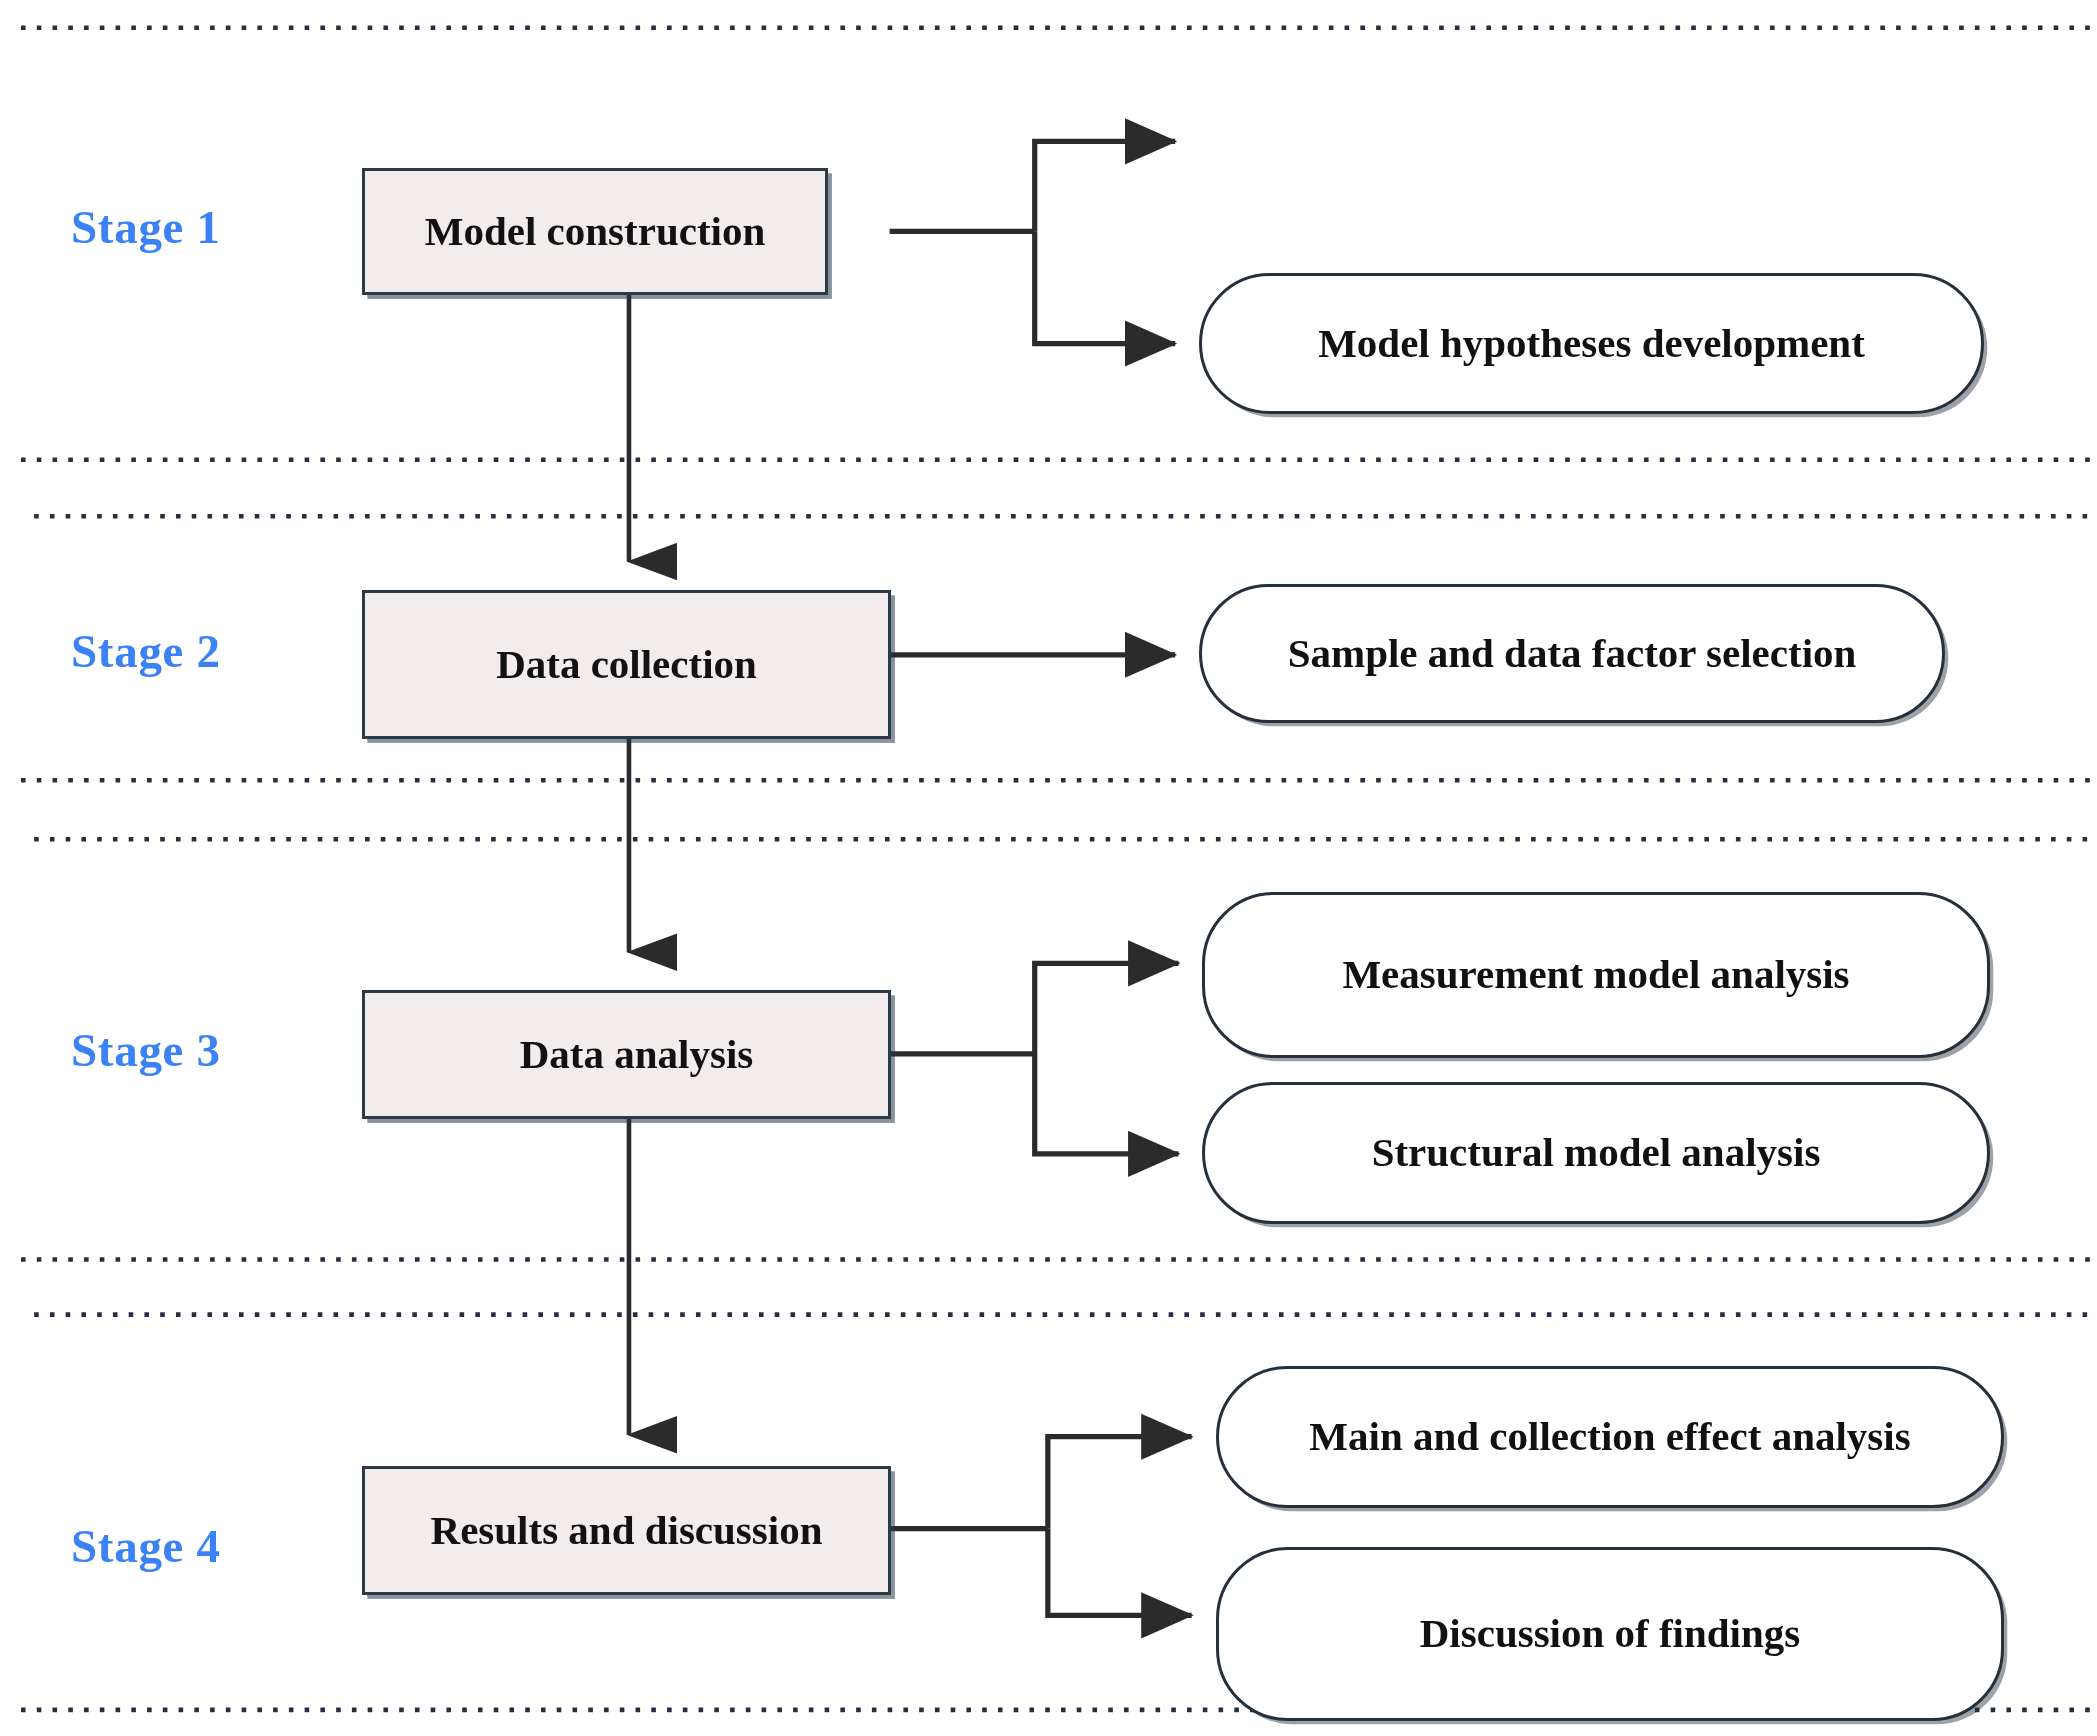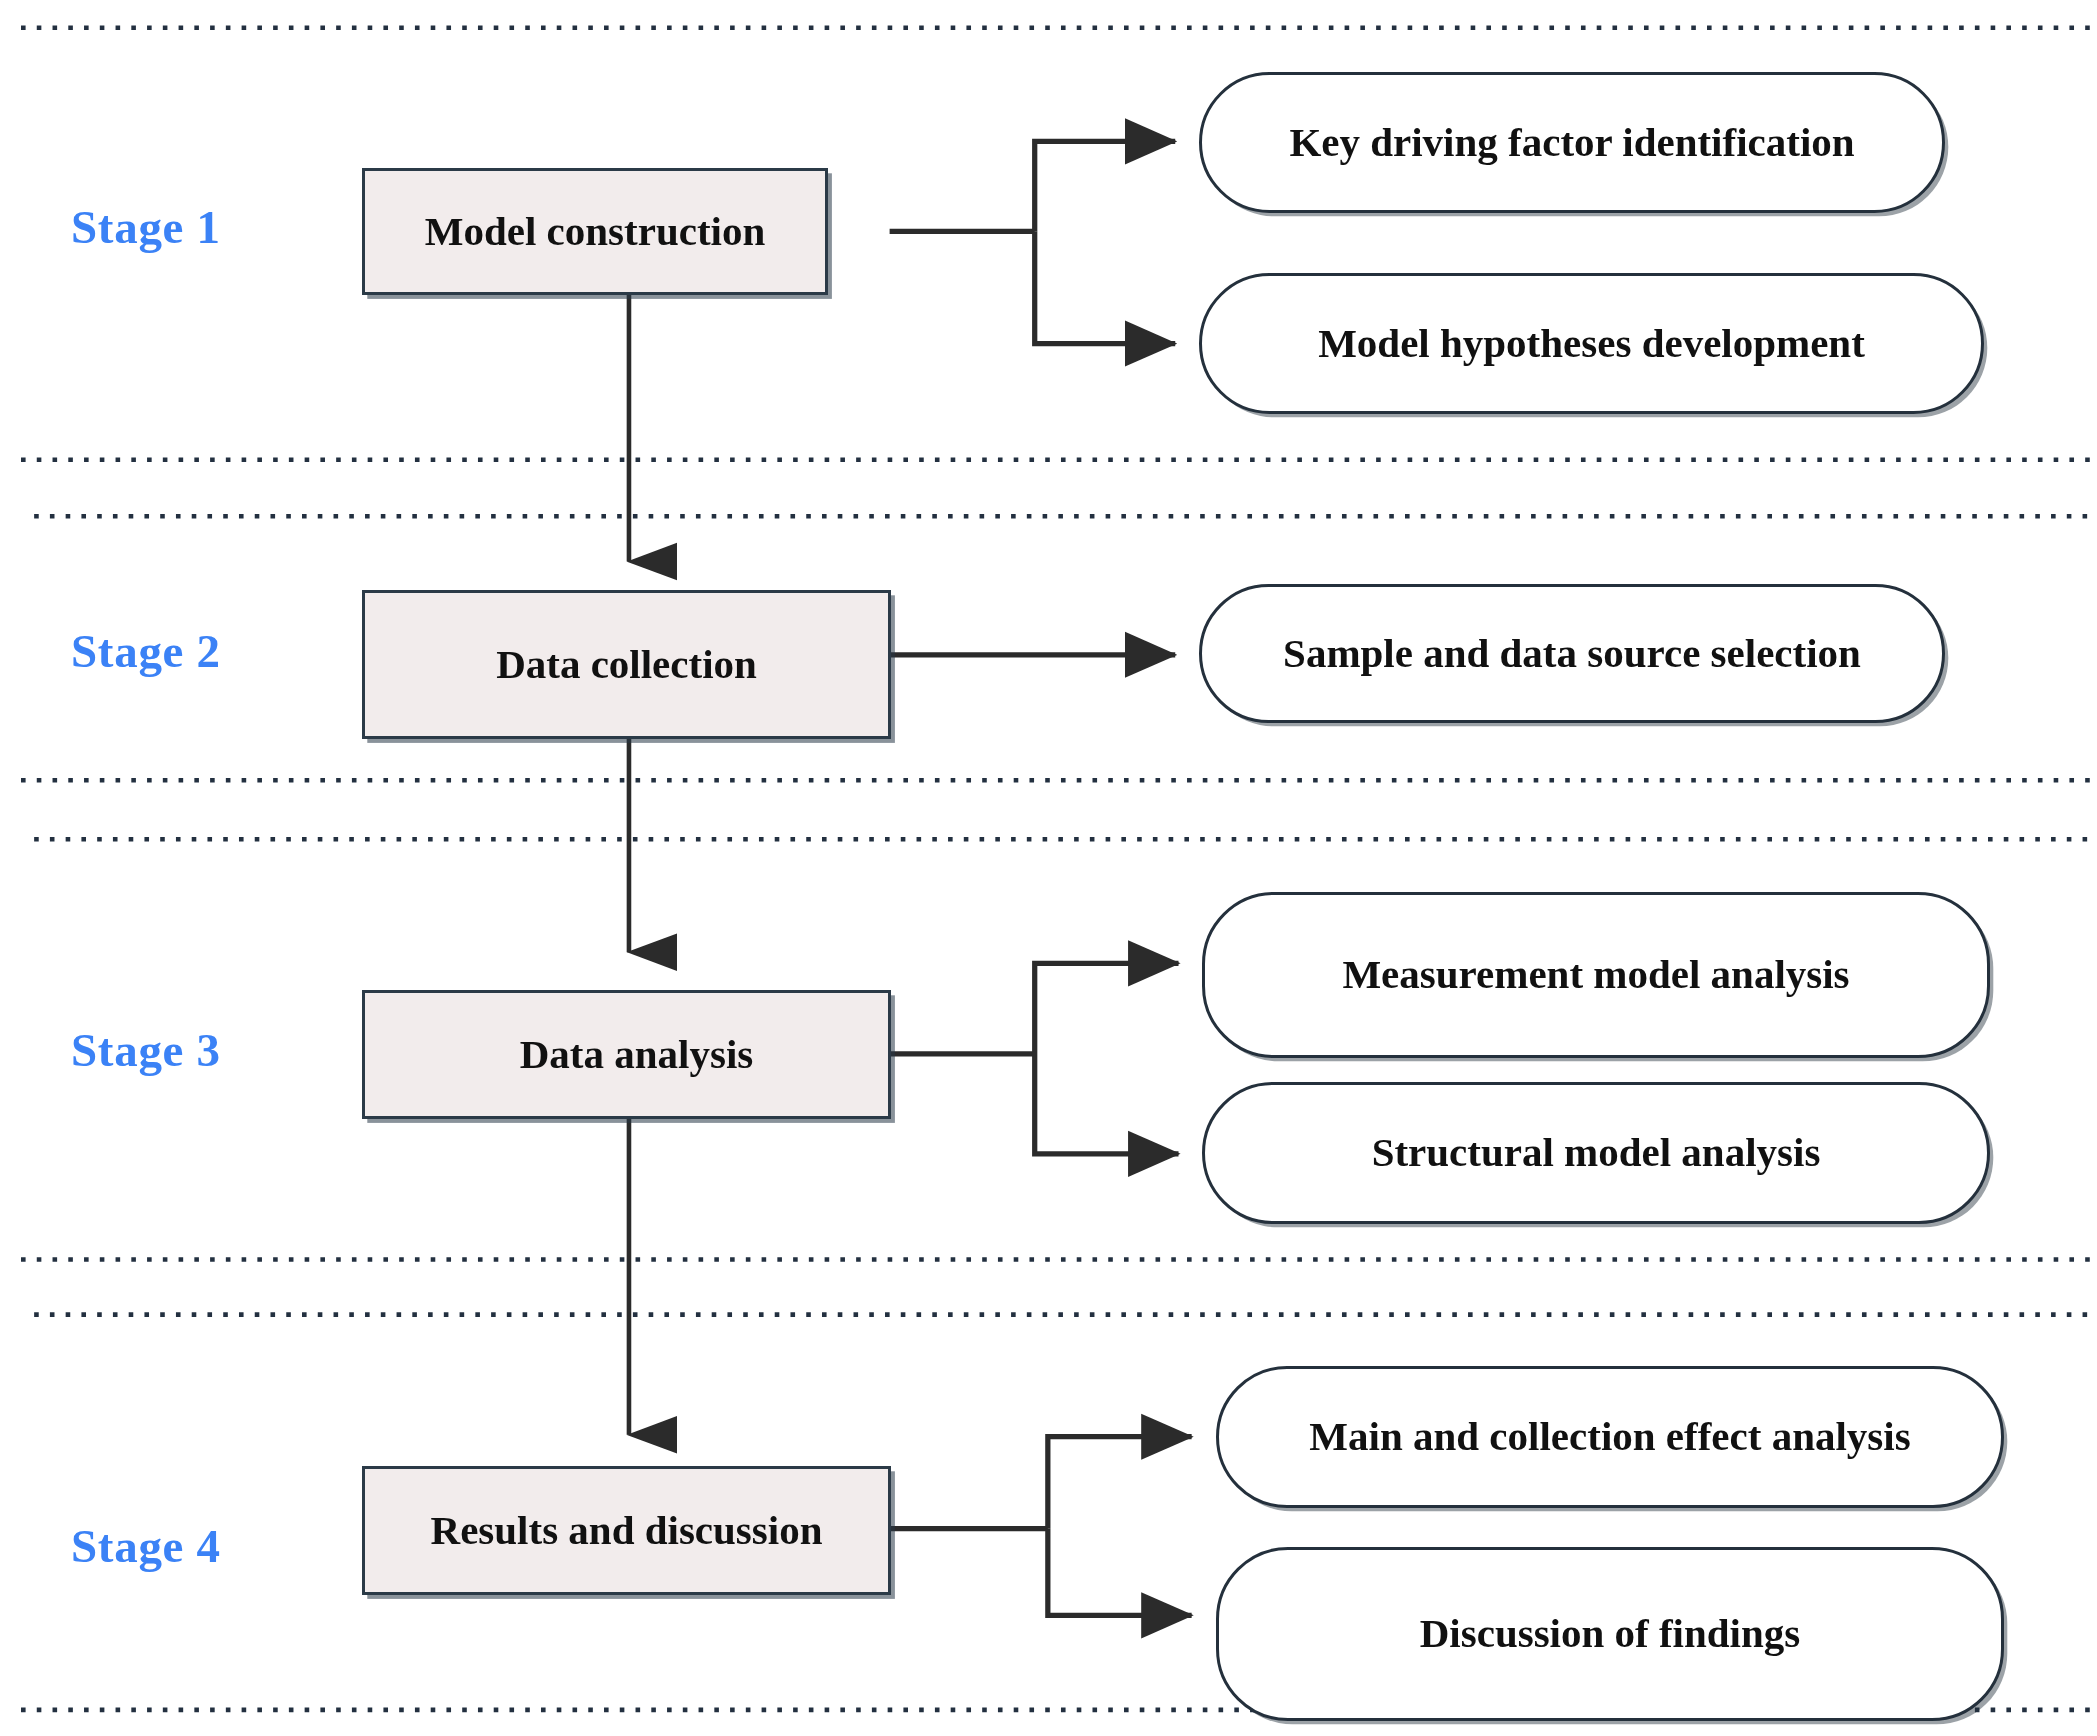--- a/index.html
+++ b/index.html
@@ -112,27 +112,26 @@
     </g>
   </svg>
 
   <div class="stage-label" style="left:71px; top:200px;">Stage 1</div>
   <div class="stage-label" style="left:71px; top:624px;">Stage 2</div>
   <div class="stage-label" style="left:71px; top:1023px;">Stage 3</div>
   <div class="stage-label" style="left:71px; top:1499px;margin-top:20px;">Stage 4</div>
 
   <div class="node node-process" style="left:362px; top:168px; width:466px; height:127px;">Model construction</div>
 
-  <div class="node node-rounded" style="left:1199px; top:72px; width:746px; height:141px;">Key driving factor identification</div>
 
   <div class="node node-rounded" style="left:1199px; top:273px; width:785px; height:141px;">Model hypotheses development</div>
 
   <div class="node node-process" style="left:362px; top:590px; width:529px; height:149px;">Data collection</div>
 
-  <div class="node node-rounded" style="left:1199px; top:584px; width:746px; height:139px;">Sample and data source selection</div>
+  <div class="node node-rounded" style="left:1199px; top:584px; width:746px; height:139px;">Sample and data factor selection</div>
 
   <div class="node node-process" style="left:362px; top:990px; width:529px; height:129px;padding-left:20px;">Data analysis</div>
 
   <div class="node node-rounded" style="left:1202px; top:892px; width:788px; height:166px;">Measurement model analysis</div>
 
   <div class="node node-rounded" style="left:1202px; top:1082px; width:788px; height:142px;">Structural model analysis</div>
 
   <div class="node node-process" style="left:362px; top:1466px; width:529px; height:129px;">Results and discussion</div>
 
   <div class="node node-rounded" style="left:1216px; top:1366px; width:788px; height:142px;">Main and collection effect analysis</div>

